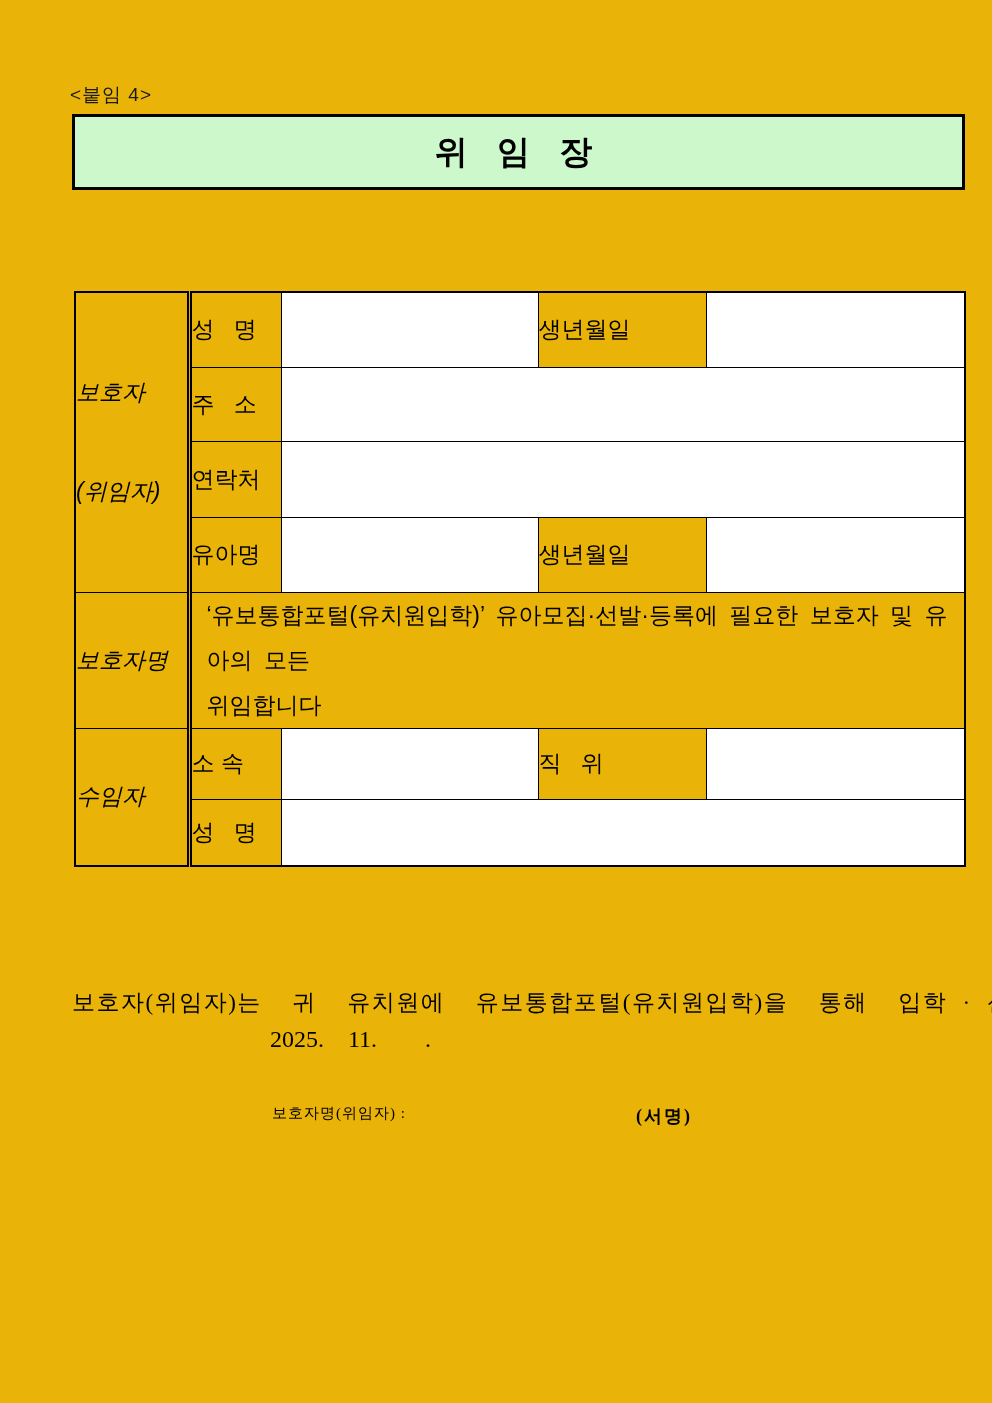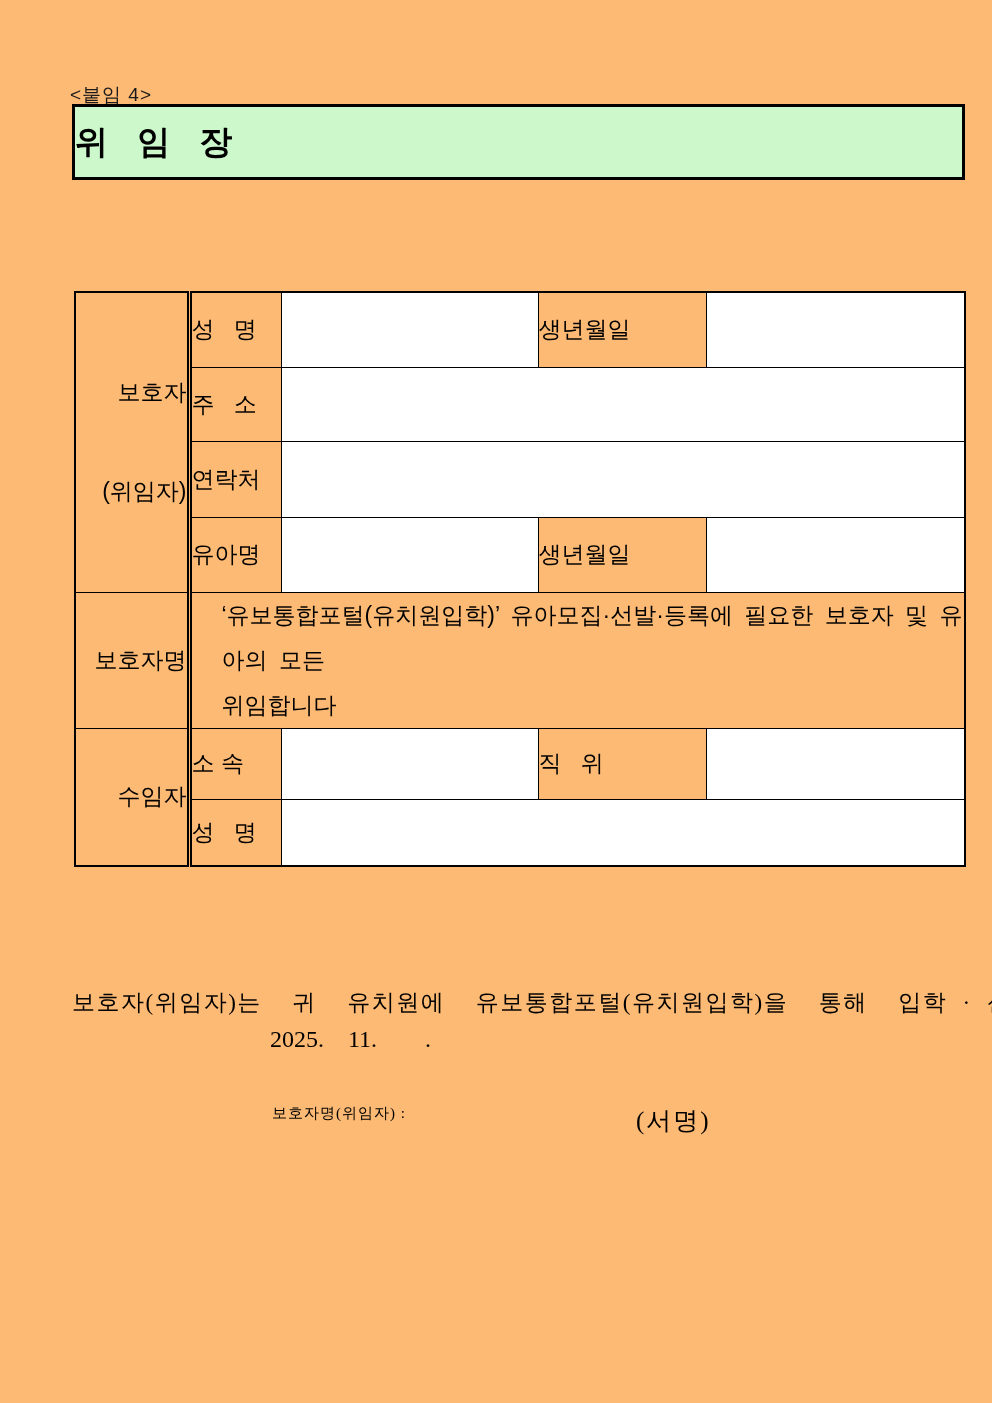--- a/index.html
+++ b/index.html
@@ -5,42 +5,42 @@
   * { margin: 0; padding: 0; box-sizing: border-box; }
   html, body { background: #ffffff; }
   body {
     font-family: "Liberation Serif", "DejaVu Serif", serif;
     color: #000000;
   }
   .page {
     position: relative;
     width: 992px;
     height: 1403px;
-    background: #fdba74;
+    background: #eab308;
     overflow: hidden;
   }
   .gothic { font-family: "Liberation Sans", "DejaVu Sans", sans-serif; }
   .serif  { font-family: "Liberation Serif", "DejaVu Serif", serif; }
 
   .attachment-label {
     position: absolute;
     left: 70px; top: 82px;
     font-size: 19px;
     letter-spacing: 1px;
     color: #1a1a1a;
   }
 
   .title-box {
     position: absolute;
-    left: 72px; top: 104px;
+    left: 72px; top: 114px;
     width: 893px; height: 76px;
     border: 3px solid #000000;
     display: flex;
     align-items: center;
-    justify-content: flex-start;
+    justify-content: center;
   }
   .title-text {
     font-size: 33px;
     font-weight: bold;
     letter-spacing: 10px;
     white-space: pre;
   }
 
   table.delegation {
     position: absolute;
@@ -50,29 +50,30 @@
     table-layout: fixed;
   }
   table.delegation td {
     border: 1px solid #000000;
     vertical-align: middle;
     font-size: 23px;
   }
   table.delegation { border: 2px solid #000000; }
   td.grp {
     border-right: 5px double #000000 !important;
-    text-align: right;
-    white-space: pre;
+    text-align: left;
+    white-space: pre;
+    font-style: italic;
   }
   td.lbl {
     white-space: pre;
   }
   td.inp { background: #ffffff; }
   td.task {
-    padding-left: 30px;
+    padding-left: 15px;
     line-height: 45px;
     font-size: 21.5px;
     word-spacing: 5px;
   }
   .grp-line { line-height: 45px; }
 
   .body-par {
     position: absolute;
     left: 72px; top: 882px;
     width: 860px;
@@ -96,23 +97,24 @@
   .signer-label {
     position: absolute;
     left: 272px; top: 1104px;
     font-size: 15px;
     letter-spacing: 1px;
     white-space: pre;
   }
   .sign-note {
     position: absolute;
     left: 636px; top: 1104px;
-    font-size: 25px;
+    font-size: 18px;
     letter-spacing: 2px;
     white-space: pre;
+    font-weight: bold;
   }
 
   .recipient {
     position: absolute;
     left: 508px; top: 1230px;
     font-size: 26px;
     font-weight: bold;
     letter-spacing: 1px;
     white-space: pre;
   }

